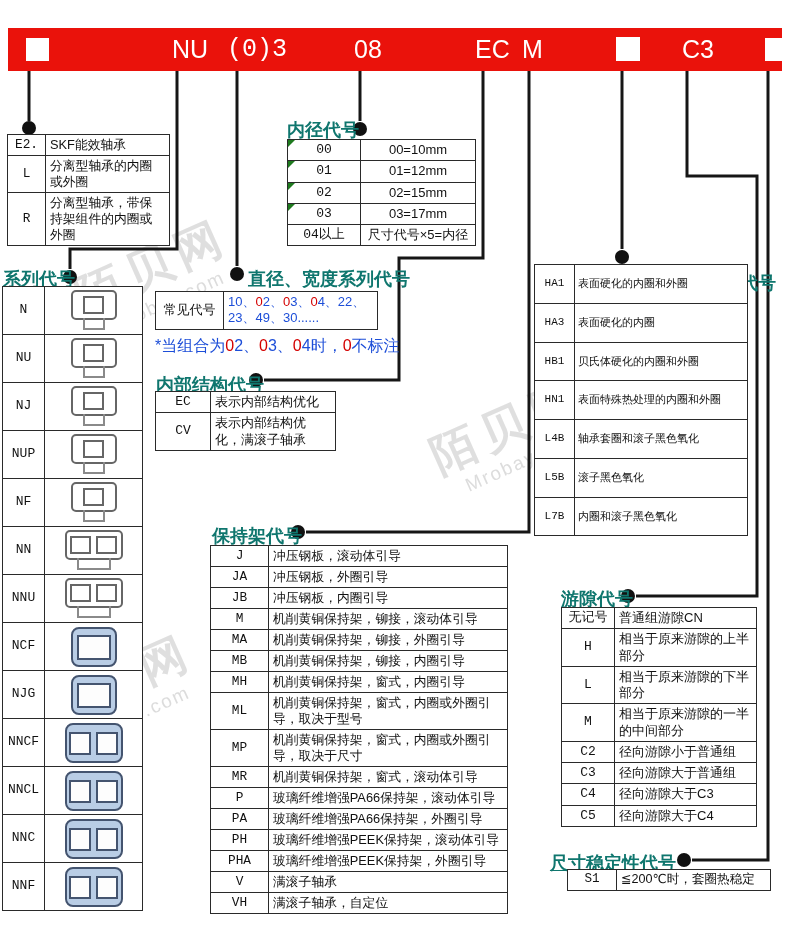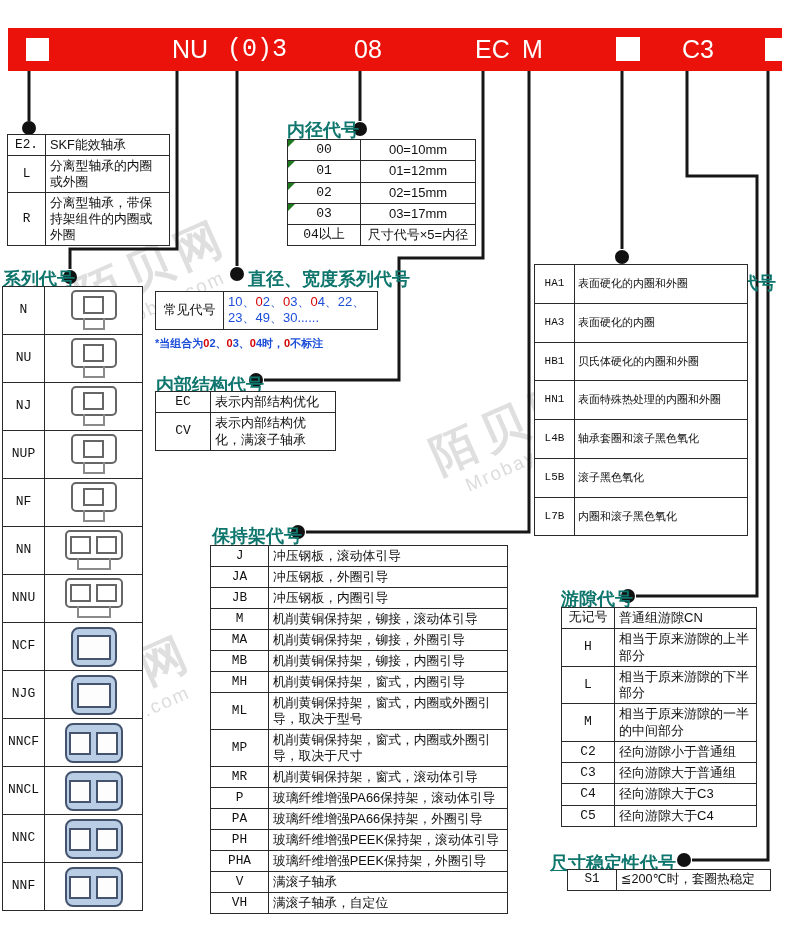--- a/index.html
+++ b/index.html
@@ -36,21 +36,21 @@
   .tbl-bore td{text-align:center;}
   .gm{position:relative;}
   .gm::before{content:"";position:absolute;left:0;top:0;width:0;height:0;
               border-top:7px solid #1f7a1f;border-right:7px solid transparent;}
 
   .tbl-series{left:2px;top:286px;width:141px;}
   .tbl-series tr{height:48px;}
   .tbl-series td.img-cell{text-align:center;padding:1px;}
 
   .tbl-dw{left:155px;top:291px;width:223px;}
-  .dw-note{position:absolute;left:155px;top:336px;z-index:2;font-size:11px;white-space:nowrap;font-weight:bold;}
+  .dw-note{position:absolute;left:155px;top:336px;z-index:2;font-size:16px;white-space:nowrap;}
 
   .tbl-internal{left:155px;top:391px;width:181px;}
 
   .tbl-cage{left:210px;top:545px;width:298px;}
   .tbl-cage td{font-size:12.8px;padding:2px 4px;}
 
   .tbl-material{left:534px;top:264px;width:214px;}
   .tbl-material td{font-size:11px;padding:12px 3px;}
 
   .tbl-clearance{left:561px;top:607px;width:196px;}

